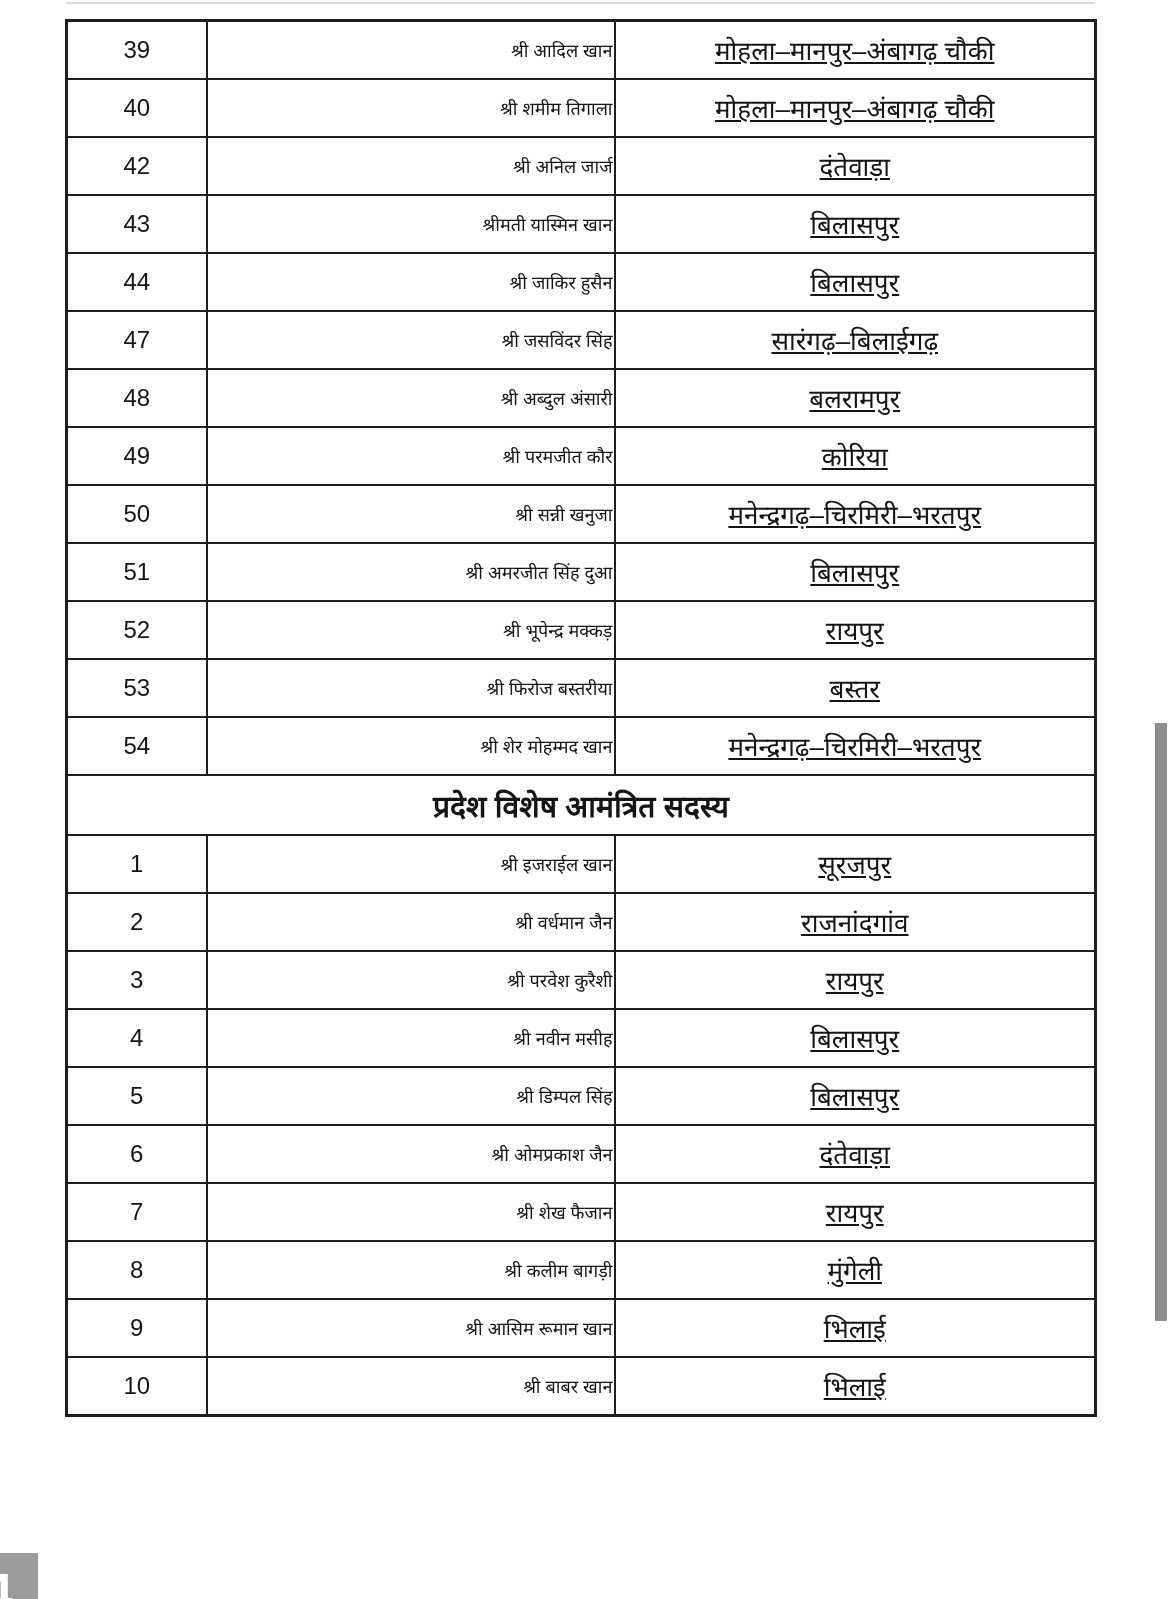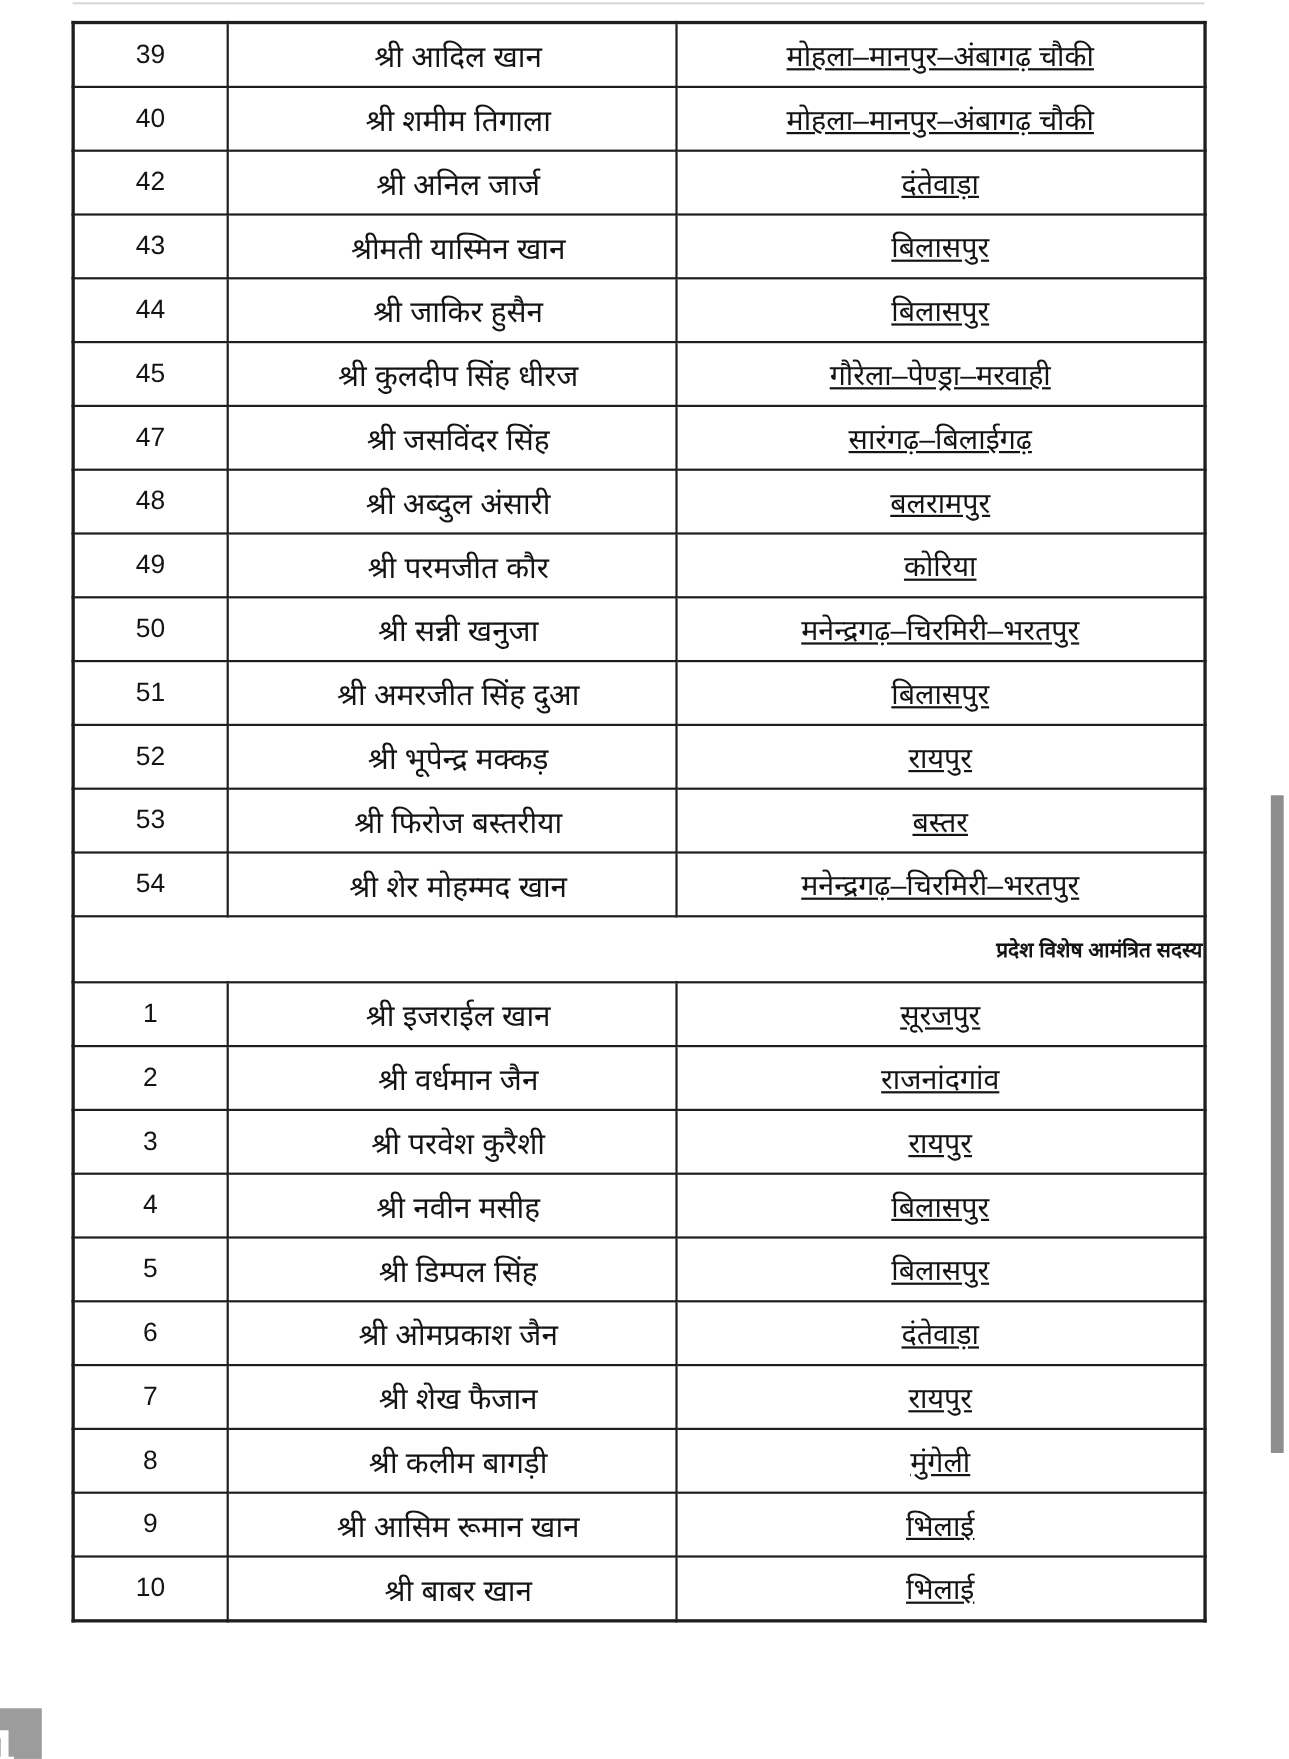--- a/index.html
+++ b/index.html
@@ -43,33 +43,33 @@
     color: #141414;
     vertical-align: middle;
     overflow: hidden;
     white-space: nowrap;
   }
   td.c-sn {
     text-align: center;
     font-size: 24px;
   }
   td.c-name {
-    text-align: center;
+    text-align: right;
     padding-left: 13px;
-    font-size: 27px;
+    font-size: 18px;
   }
   td.c-place {
     text-align: center;
     font-size: 26px;
     text-decoration: underline;
   }
   tr.header-row td {
-    text-align: right;
+    text-align: center;
     font-weight: bold;
-    font-size: 19px;
+    font-size: 30px;
     height: 56px;
   }
   .scrollbar-thumb {
     position: absolute;
     left: 1155px;
     top: 723px;
     width: 11px;
     height: 598px;
     background: #8e8e8e;
     border-left: 1px solid #7d7d7d;
@@ -132,25 +132,20 @@
     <td class="c-name">श्रीमती यास्मिन खान</td>
     <td class="c-place">बिलासपुर</td>
   </tr>
 
   <tr>
     <td class="c-sn">44</td>
     <td class="c-name">श्री जाकिर हुसैन</td>
     <td class="c-place">बिलासपुर</td>
   </tr>
 
-  <tr>
-    <td class="c-sn">45</td>
-    <td class="c-name">श्री कुलदीप सिंह धीरज</td>
-    <td class="c-place">गौरेला–पेण्ड्रा–मरवाही</td>
-  </tr>
 
 
   <tr>
     <td class="c-sn">47</td>
     <td class="c-name">श्री जसविंदर सिंह</td>
     <td class="c-place">सारंगढ़–बिलाईगढ़</td>
   </tr>
 
   <tr>
     <td class="c-sn">48</td>

